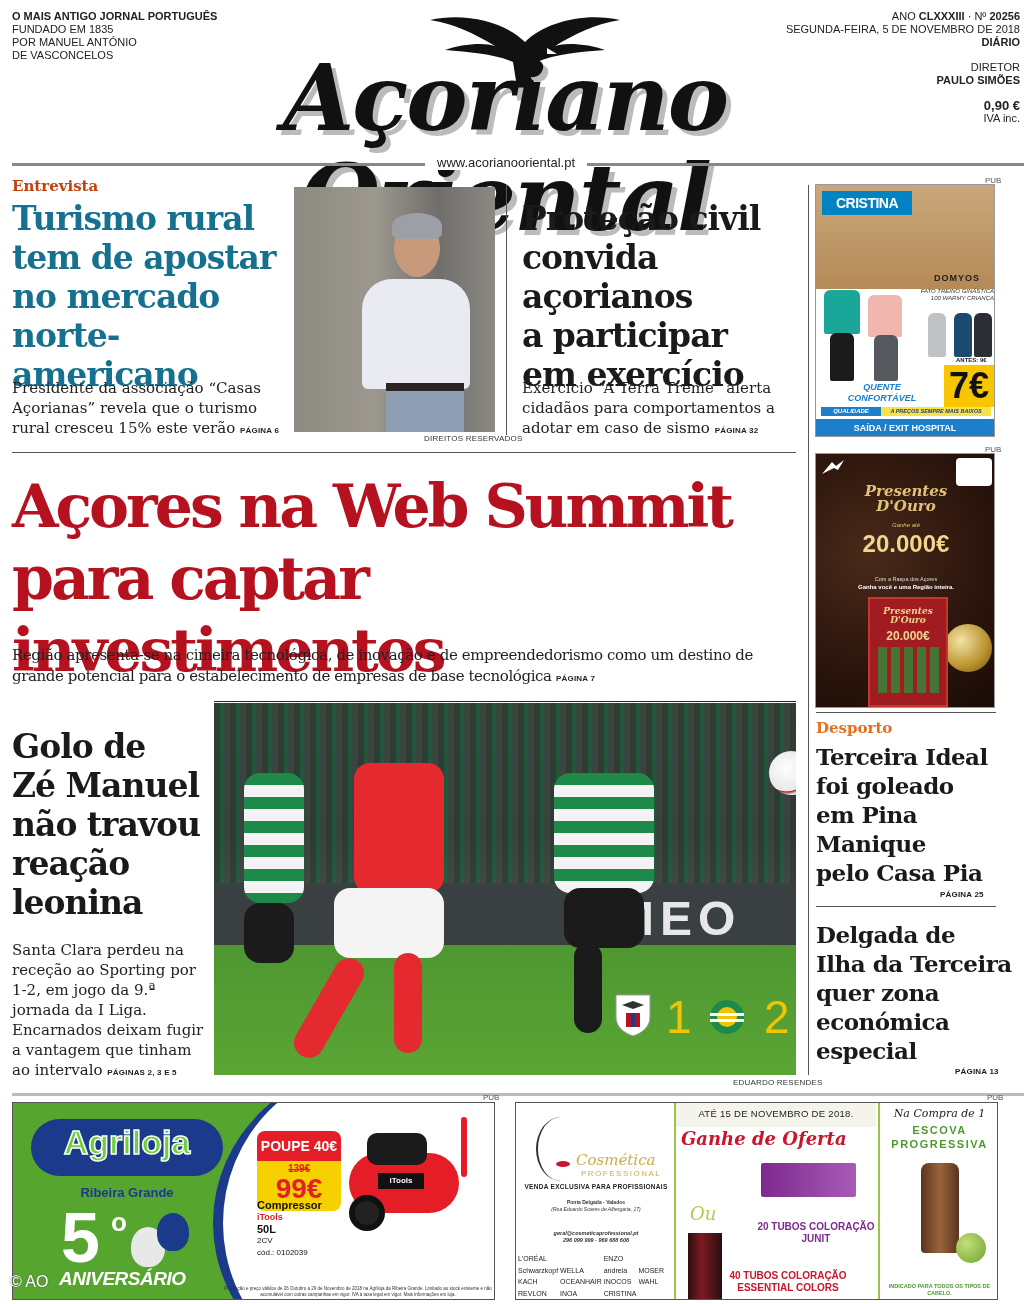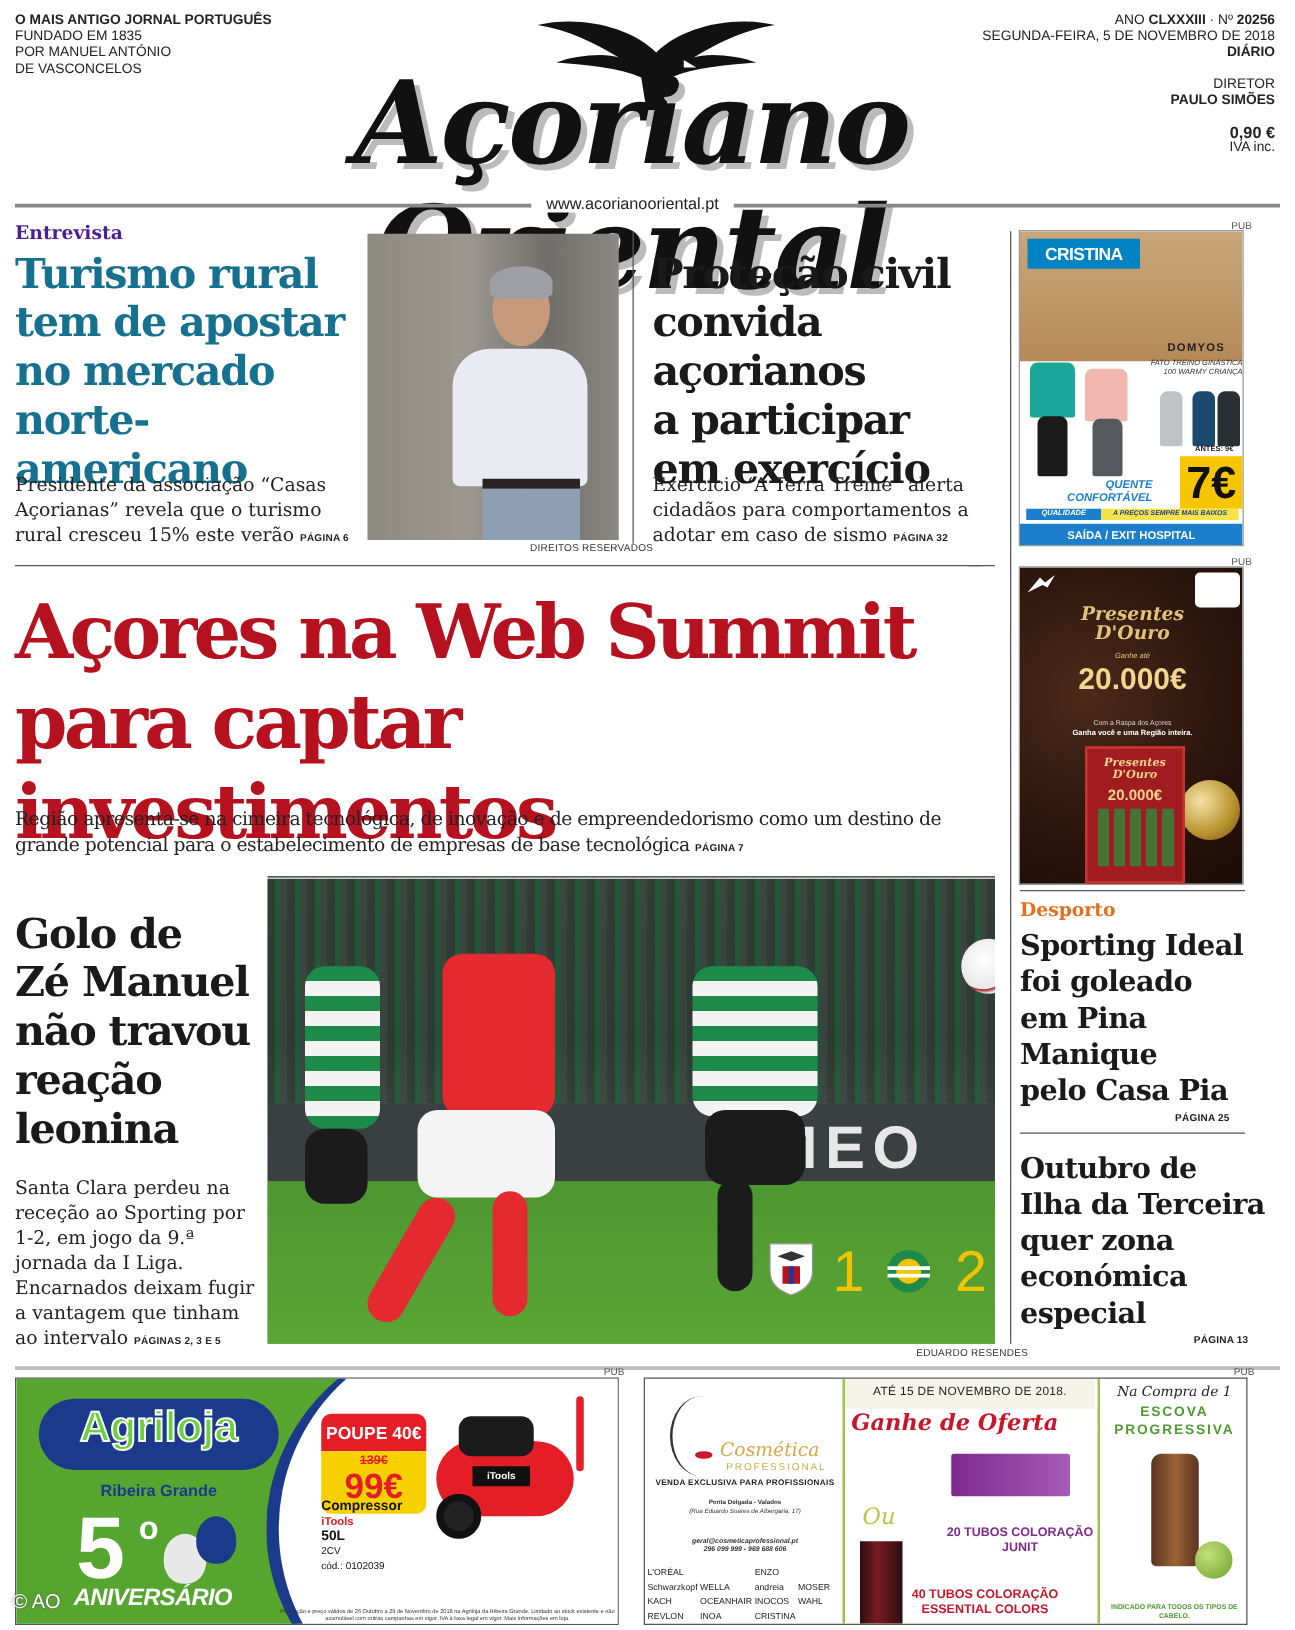--- a/index.html
+++ b/index.html
@@ -68,21 +68,21 @@
   .ad-deca { left: 815px; top: 184px; width: 180px; height: 253px; background: #fff; border: 1px solid #999; overflow: hidden; }
   .deca-top { position: absolute; left: 0; top: 0; width: 100%; height: 104px; background: linear-gradient(180deg, #c9a77a, #b48a57); }
   .deca-logo { position: absolute; left: 6px; top: 6px; width: 90px; height: 24px; background: #0082c3; color: #fff;
     font-weight: 900; font-size: 14px; line-height: 24px; text-align: center; letter-spacing: -0.5px; }
   .deca-brand { position: absolute; left: 118px; top: 88px; font-weight: 700; font-size: 9px; letter-spacing: 1px; color: #222; }
   .deca-desc { position: absolute; left: 96px; top: 103px; width: 82px; text-align: right; font-size: 6px; font-style: italic; color: #333; line-height: 7px; }
   .deca-jacket { position: absolute; border-radius: 6px 6px 2px 2px; }
   .deca-before { position: absolute; left: 140px; top: 172px; font-size: 6px; font-weight: 700; }
   .deca-price { position: absolute; left: 128px; top: 180px; width: 50px; height: 42px; background: #f7c600; color: #111;
     font-weight: 900; font-size: 36px; line-height: 42px; text-align: center; }
-  .deca-claim { position: absolute; left: 26px; top: 197px; width: 80px; text-align: right; color: #1b7fcc;
+  .deca-claim { position: absolute; left: 26px; top: 197px; width: 80px; text-align: center; color: #1b7fcc;
     font-size: 9px; font-weight: 700; font-style: italic; line-height: 11px; }
   .deca-bar1 { position: absolute; left: 5px; top: 222px; width: 60px; height: 9px; background: #1b7fcc; color: #fff;
     font-size: 6px; font-weight: 700; font-style: italic; text-align: center; line-height: 9px; }
   .deca-bar2 { position: absolute; left: 65px; top: 222px; width: 110px; height: 9px; background: #f7e24a; color: #1b3d8f;
     font-size: 5.5px; font-weight: 700; font-style: italic; text-align: center; line-height: 9px; }
   .deca-exit { position: absolute; left: 0; top: 234px; width: 100%; height: 19px; background: #1b7fcc; color: #fff;
     font-size: 9px; font-weight: 700; text-align: center; line-height: 19px; }
 
   .ad-raspa { left: 815px; top: 453px; width: 180px; height: 255px; border: 1px solid #999; overflow: hidden;
     background: radial-gradient(circle at 30% 40%, #4a2a1a, #2a140c 60%, #1a0c06); padding-left: 48px; }
@@ -195,21 +195,21 @@
   <div>DIRETOR</div>
   <div style="font-weight:700">PAULO SIMÕES</div>
   <div class="gap"></div>
   <div class="price">0,90 €</div>
   <div>IVA inc.</div>
 </div>
 
 <div class="abs rule-top"></div>
 <div class="abs url-box">www.acorianooriental.pt</div>
 
-<div class="abs kicker" style="left:12px;top:177px;color:#4c1d95">Entrevista</div>
+<div class="abs kicker" style="left:12px;top:177px;color:#c2410c">Entrevista</div>
 <div class="abs h-teal" style="left:12px;top:199px;width:280px">
   <div>Turismo rural</div>
   <div>tem de apostar</div>
   <div>no mercado</div>
   <div>norte-americano</div>
 </div>
 <div class="abs lede" style="left:12px;top:378px;width:270px">
   <span>Presidente da associação “Casas Açorianas” revela que o turismo rural cresceu 15% este verão </span><span class="page-ref">PÁGINA 6</span>
 </div>
 <div class="abs photo photo-interview">
@@ -330,30 +330,30 @@
   <div class="raspa-card">
     <div class="raspa-card-t">Presentes D'Ouro</div>
     <div class="raspa-card-a">20.000€</div>
     <div class="raspa-grid"></div>
   </div>
 </div>
 
 <div class="abs hline" style="left:816px;top:712px;width:180px"></div>
 <div class="abs kicker desporto-kicker">Desporto</div>
 <div class="abs h-black sporting-h">
-  <div>Sporting Ideal</div>
+  <div>Terceira Ideal</div>
   <div>foi goleado</div>
   <div>em Pina</div>
   <div>Manique</div>
   <div>pelo Casa Pia</div>
 </div>
 <div class="abs page-ref pg25">PÁGINA 25</div>
 <div class="abs hline rline2"></div>
 <div class="abs h-black conselho-h">
-  <div>Outubro de</div>
+  <div>Delgada de</div>
   <div>Ilha da Terceira</div>
   <div>quer zona</div>
   <div>económica</div>
   <div>especial</div>
 </div>
 <div class="abs page-ref pg13">PÁGINA 13</div>
 
 <div class="abs bottom-rule"></div>
 
 <div class="abs pub" style="left:483px;top:1093px">PUB</div>

